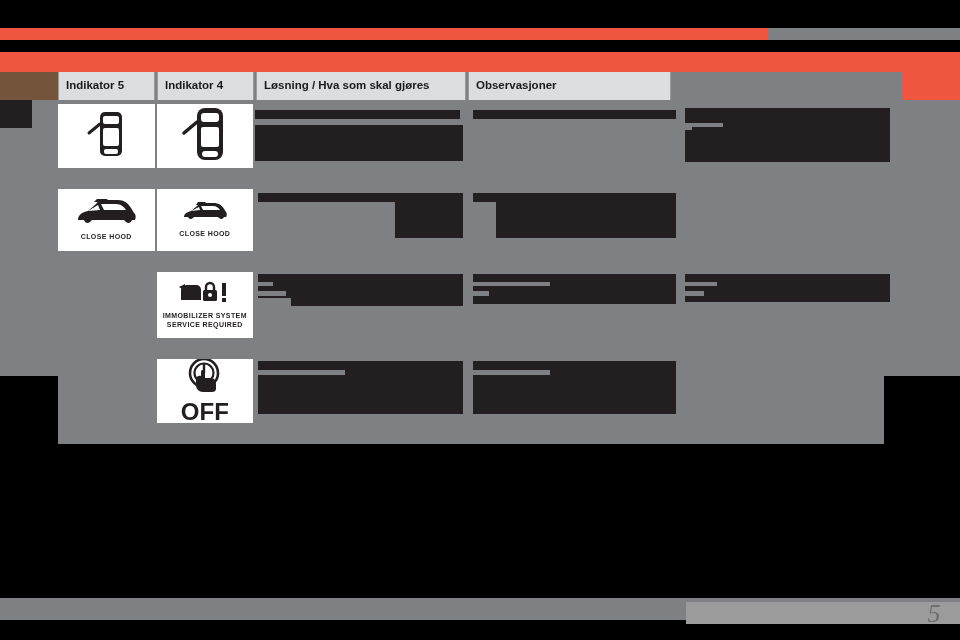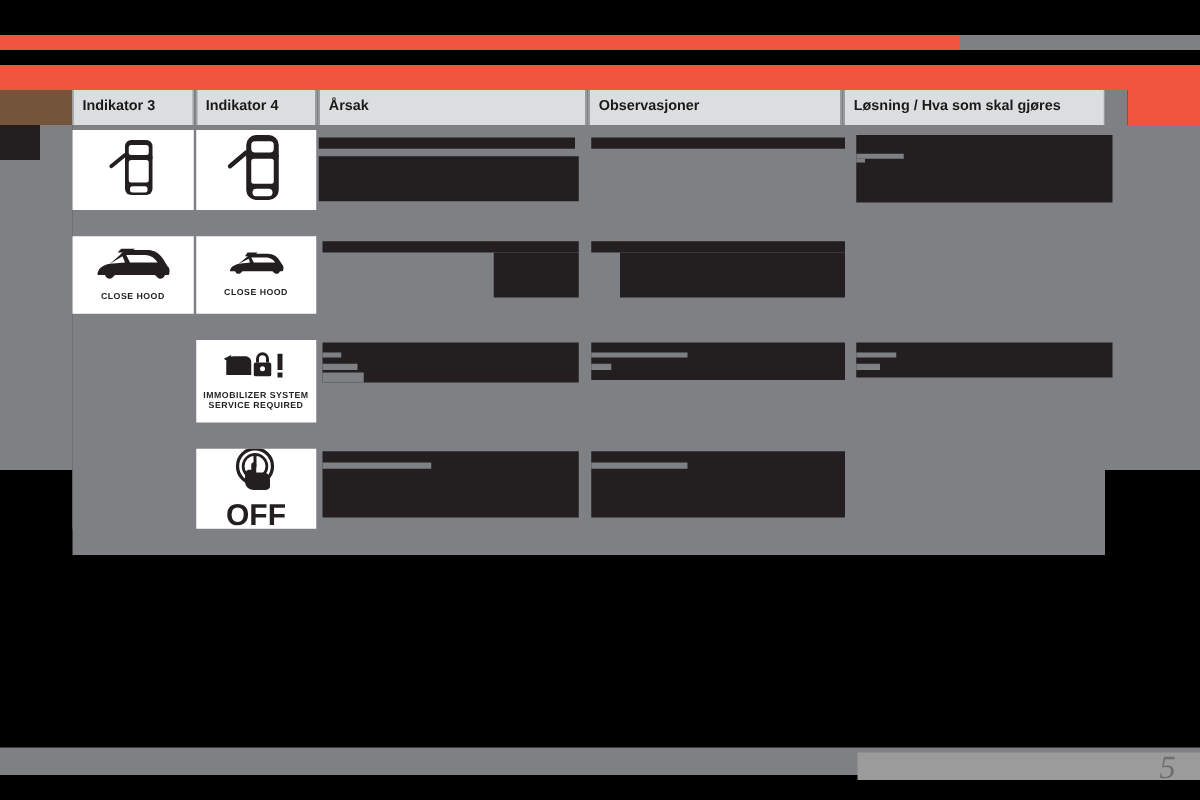--- a/index.html
+++ b/index.html
@@ -227,25 +227,24 @@
   <div class="rail-gray-left-thin"></div>
   <div class="rail-gray-left"></div>
   <div class="corner-dark"></div>
   <div class="rail-gray-right-top"></div>
   <div class="rail-orange-right"></div>
   <div class="rail-gray-right-body"></div>
 
   <div class="table">
 
     <div class="thead">
-      <div class="th c1">Indikator 3</div>
+      <div class="th c1">Indikator 5</div>
       <div class="th c2">Indikator 4</div>
-      <div class="th c3">Årsak</div>
+      <div class="th c4">Løsning / Hva som skal gjøres</div>
       <div class="th c5">Observasjoner</div>
-      <div class="th c4">Løsning / Hva som skal gjøres</div>
     </div>
 
     <div class="tbody">
 
       <div class="trow" style="height:64px;">
         <div class="cell icon-cell c1" style="height:64px;">
           <span>
             <svg width="46" height="50" viewBox="0 0 46 50">
               <g fill="#231f20">
                 <rect x="17" y="3" width="22" height="44" rx="5"></rect>

